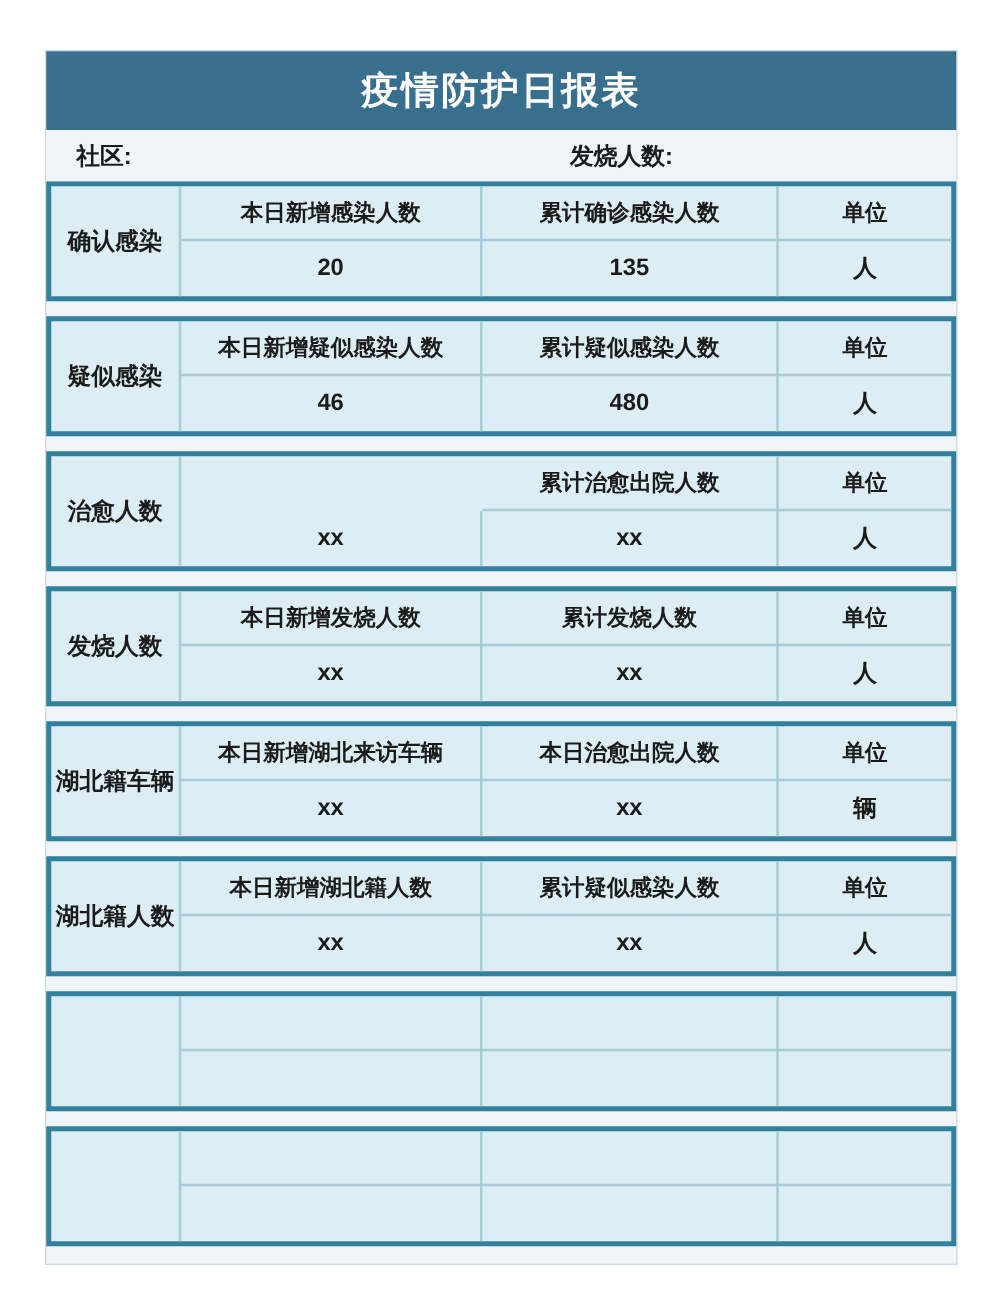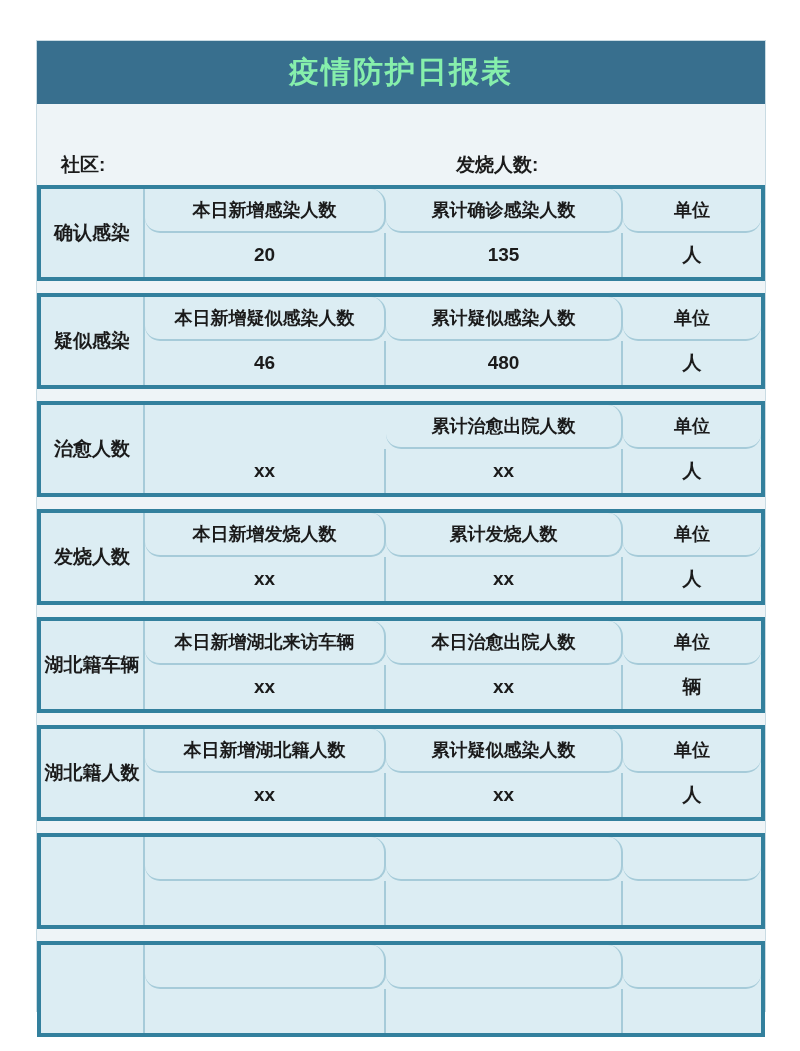--- a/index.html
+++ b/index.html
@@ -25,30 +25,29 @@
     width: 730px; height: 972px;
     background: var(--container-bg);
     border: 1px solid var(--container-border);
   }
   .title-bar {
     height: 63px;
     background: var(--title-bg);
     display: flex; align-items: center; justify-content: center;
   }
   .title-bar .title-text {
-    color: #86efac;
+    color: #ffffff;
     font-size: 30px;
     font-weight: bold;
     letter-spacing: 2px;
   }
   .info-row {
     height: 41px;
     position: relative;
     background: var(--container-bg);
-    margin-top: 40px;
   }
   .info-label {
     position: absolute;
     top: 50%; transform: translateY(-50%);
     font-size: 19px; font-weight: bold;
   }
   .info-label.community { left: 24px; }
   .info-label.report-date { left: 419px; }
   .info-field {
     position: absolute; top: 4px; bottom: 4px;
@@ -65,21 +64,21 @@
     grid-template-rows: 1fr 1fr;
   }
   .cell {
     display: flex; align-items: center; justify-content: center;
     font-weight: bold;
     font-size: 18px;
     overflow: hidden;
     white-space: nowrap;
   }
   .cell.cat  { grid-column: 1; grid-row: 1 / 3; border-right: 2px solid var(--divider); font-size: 19px; }
-  .cell.head { grid-row: 1; border-bottom: 2px solid var(--divider); border-radius: 15px; }
+  .cell.head { grid-row: 1; border-bottom: 2px solid var(--divider); }
   .cell.val  { grid-row: 2; font-size: 19px; }
   .cell.c1 { grid-column: 2; border-right: 2px solid var(--divider); }
   .cell.c2 { grid-column: 3; border-right: 2px solid var(--divider); }
   .cell.cu { grid-column: 4; }
 </style>
 </head>
 <body>
 
 <div class="page-container">
 

